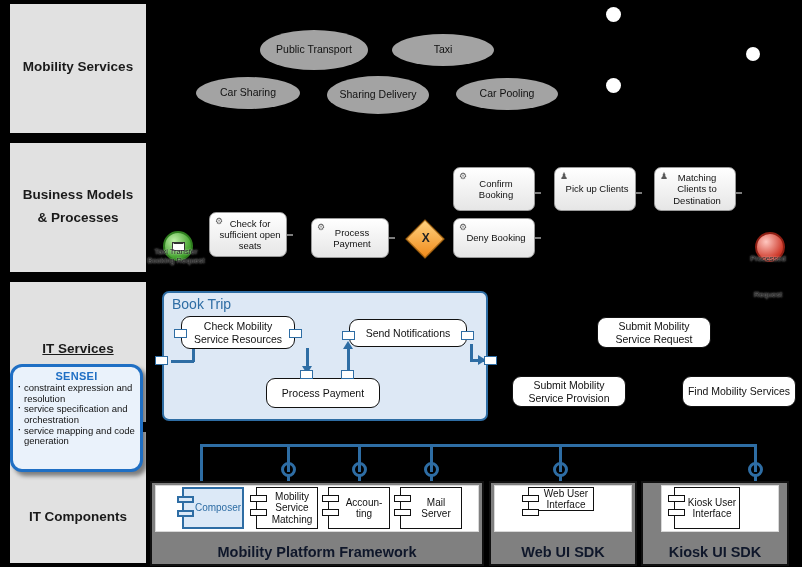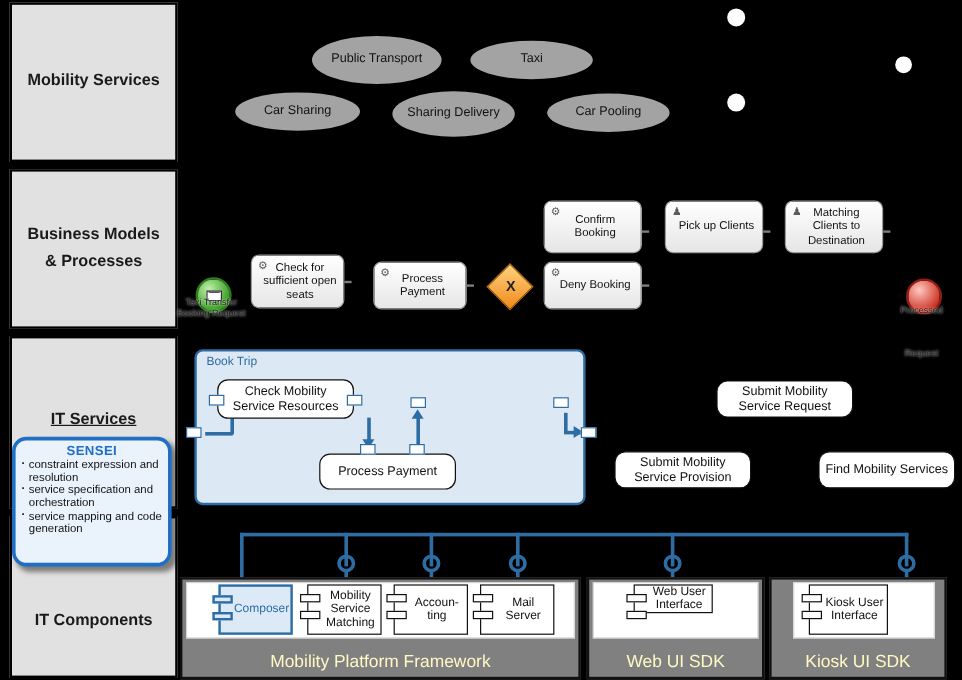--- a/index.html
+++ b/index.html
@@ -60,34 +60,34 @@
            background:linear-gradient(135deg,#ffd27f,#f08a1a);
            border:1px solid #b06a10;transform:rotate(45deg);
            box-shadow:3px 3px 3px rgba(0,0,0,.55);}
   .gateway span{display:block;transform:rotate(-45deg);text-align:center;
            font-size:12px;font-weight:bold;color:#222;line-height:24px;}
 
   
   #booktrip{position:absolute;left:162px;top:291px;width:326px;height:130px;
             background:#dde8f5;border:2px solid #2e6da4;border-radius:7px;
             box-sizing:border-box;}
-  #booktrip .bt-title{position:absolute;left:8px;top:3px;font-size:10px;color:#2e6da4;}
+  #booktrip .bt-title{position:absolute;left:8px;top:3px;font-size:14px;color:#2e6da4;}
   .svc{position:absolute;background:#fff;border:1.5px solid #111;border-radius:9px;
        box-sizing:border-box;display:flex;align-items:center;justify-content:center;
        text-align:center;font-size:10.5px;color:#111;line-height:1.15;padding:0 4px;}
   .port{position:absolute;width:13px;height:9px;background:#fff;border:1.5px solid #2e6da4;
         box-sizing:border-box;}
   .flow{position:absolute;background:#2e6da4;}
   .arrowhead{position:absolute;width:0;height:0;}
 
   
   .framework{position:absolute;background:#808080;border:2px solid #111;
              box-sizing:border-box;}
   .framework .fw-label{position:absolute;left:0;bottom:4px;width:100%;text-align:center;
-             color:#fef9c3;font-weight:normal;font-size:14.5px;}
+             color:#0f172a;font-weight:bold;font-size:14.5px;}
   .fw-inner{position:absolute;background:#fff;border:1px solid #d8d8d8;box-sizing:border-box;}
   .comp{position:absolute;background:#fff;border:1.5px solid #111;box-sizing:border-box;
         display:flex;align-items:center;justify-content:center;text-align:center;
         font-size:10px;color:#111;line-height:1.12;padding-left:12px;padding-right:2px;}
   .comp.sel{background:#dce9f7;border:2.5px solid #2e6da4;color:#2e6da4;}
   .comp .tab{position:absolute;left:-7px;width:17px;height:7px;background:#fff;
              border:1.5px solid #111;box-sizing:border-box;}
   .comp.sel .tab{border:2.5px solid #2e6da4;background:#dce9f7;}
   .comp .tab.t1{top:7px;} .comp .tab.t2{top:21px;}
   .lolli{position:absolute;width:15px;height:15px;border:3px solid #2e6da4;
@@ -193,20 +193,21 @@
   <div class="arrowhead" style="left:302px;top:366px;border-left:5px solid transparent;border-right:5px solid transparent;border-top:8px solid #2e6da4;"></div>
 
   <div class="flow" style="left:347px;top:348px;width:2.5px;height:26px;"></div>
   <div class="arrowhead" style="left:343px;top:341px;border-left:5px solid transparent;border-right:5px solid transparent;border-bottom:8px solid #2e6da4;"></div>
 
   <div class="flow" style="left:470px;top:344px;width:2.5px;height:17px;"></div>
   <div class="flow" style="left:470px;top:359px;width:18px;height:2.5px;"></div>
   <div class="arrowhead" style="left:478px;top:355px;border-top:5px solid transparent;border-bottom:5px solid transparent;border-left:8px solid #2e6da4;"></div>
 
   <div class="svc" style="left:181px;top:316px;width:114px;height:33px;">Check Mobility Service Resources</div>
+  <div class="svc" style="left:349px;top:319px;width:118px;height:28px;">Send Notifications</div>
   <div class="svc" style="left:266px;top:378px;width:114px;height:30px;">Process Payment</div>
 
   <div class="port" style="left:155px;top:356px;"></div>
   <div class="port" style="left:174px;top:329px;"></div>
   <div class="port" style="left:289px;top:329px;"></div>
   <div class="port" style="left:342px;top:331px;"></div>
   <div class="port" style="left:461px;top:331px;"></div>
   <div class="port" style="left:300px;top:370px;"></div>
   <div class="port" style="left:341px;top:370px;"></div>
   <div class="port" style="left:484px;top:356px;"></div>

